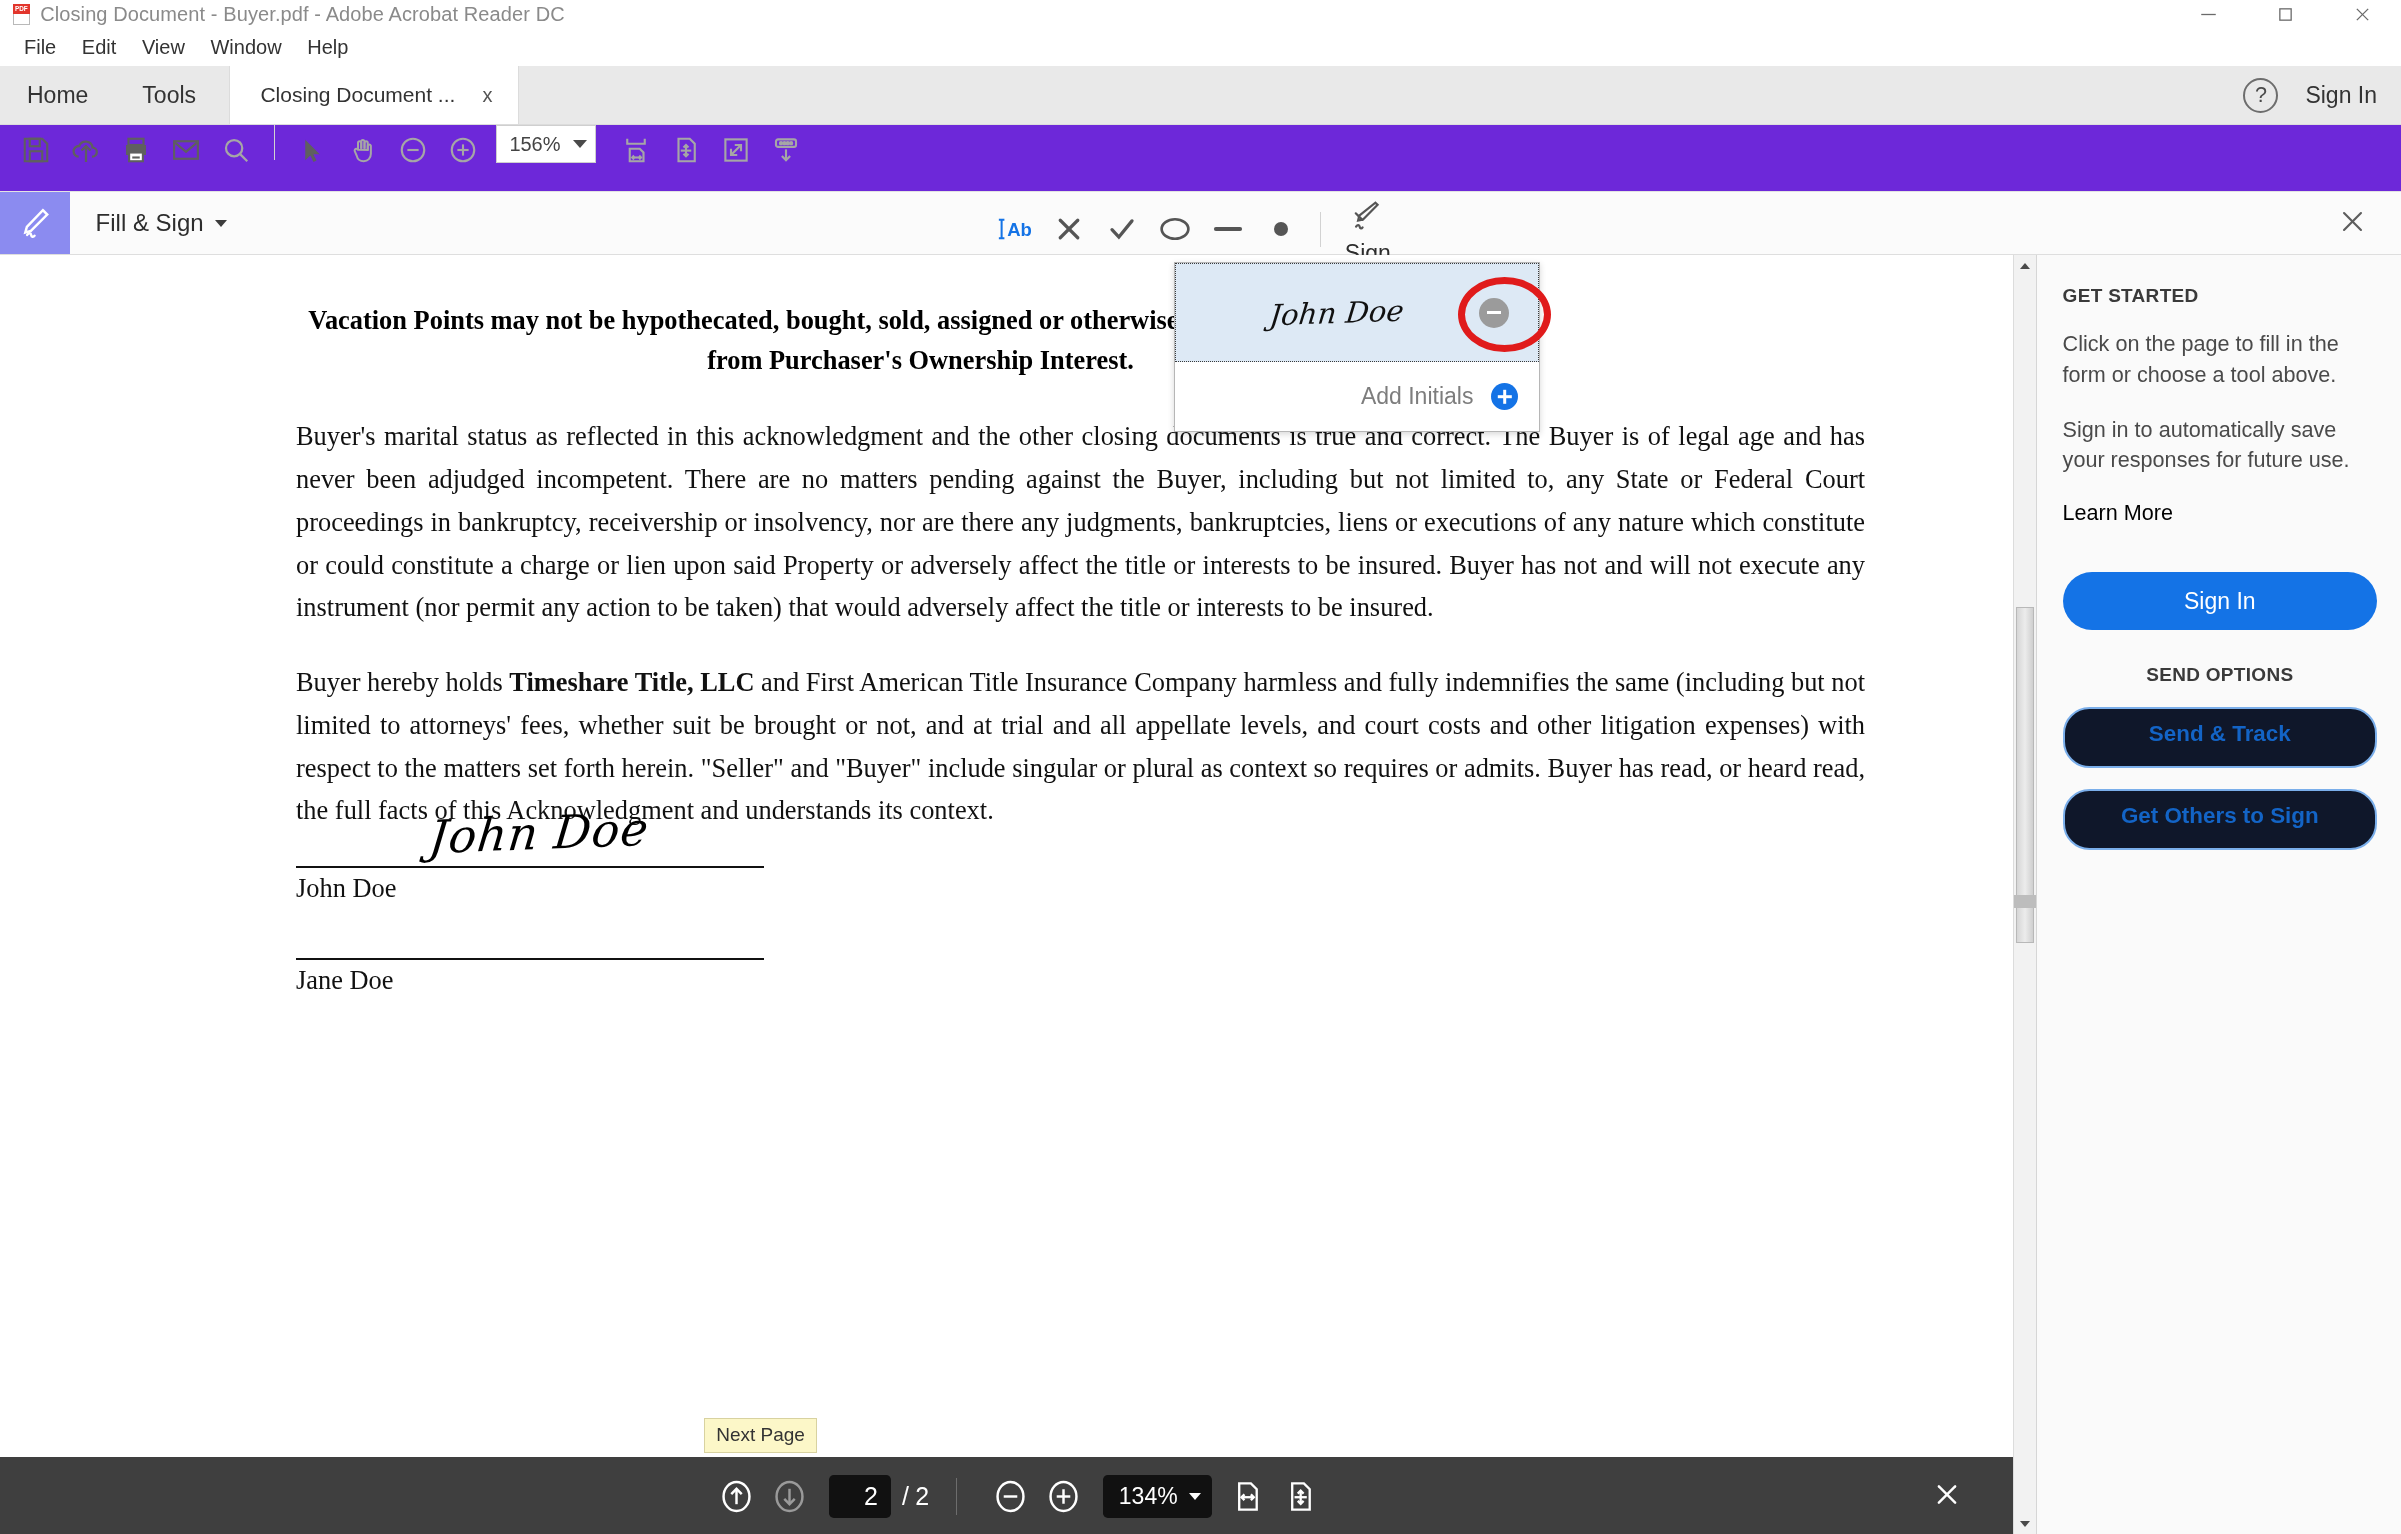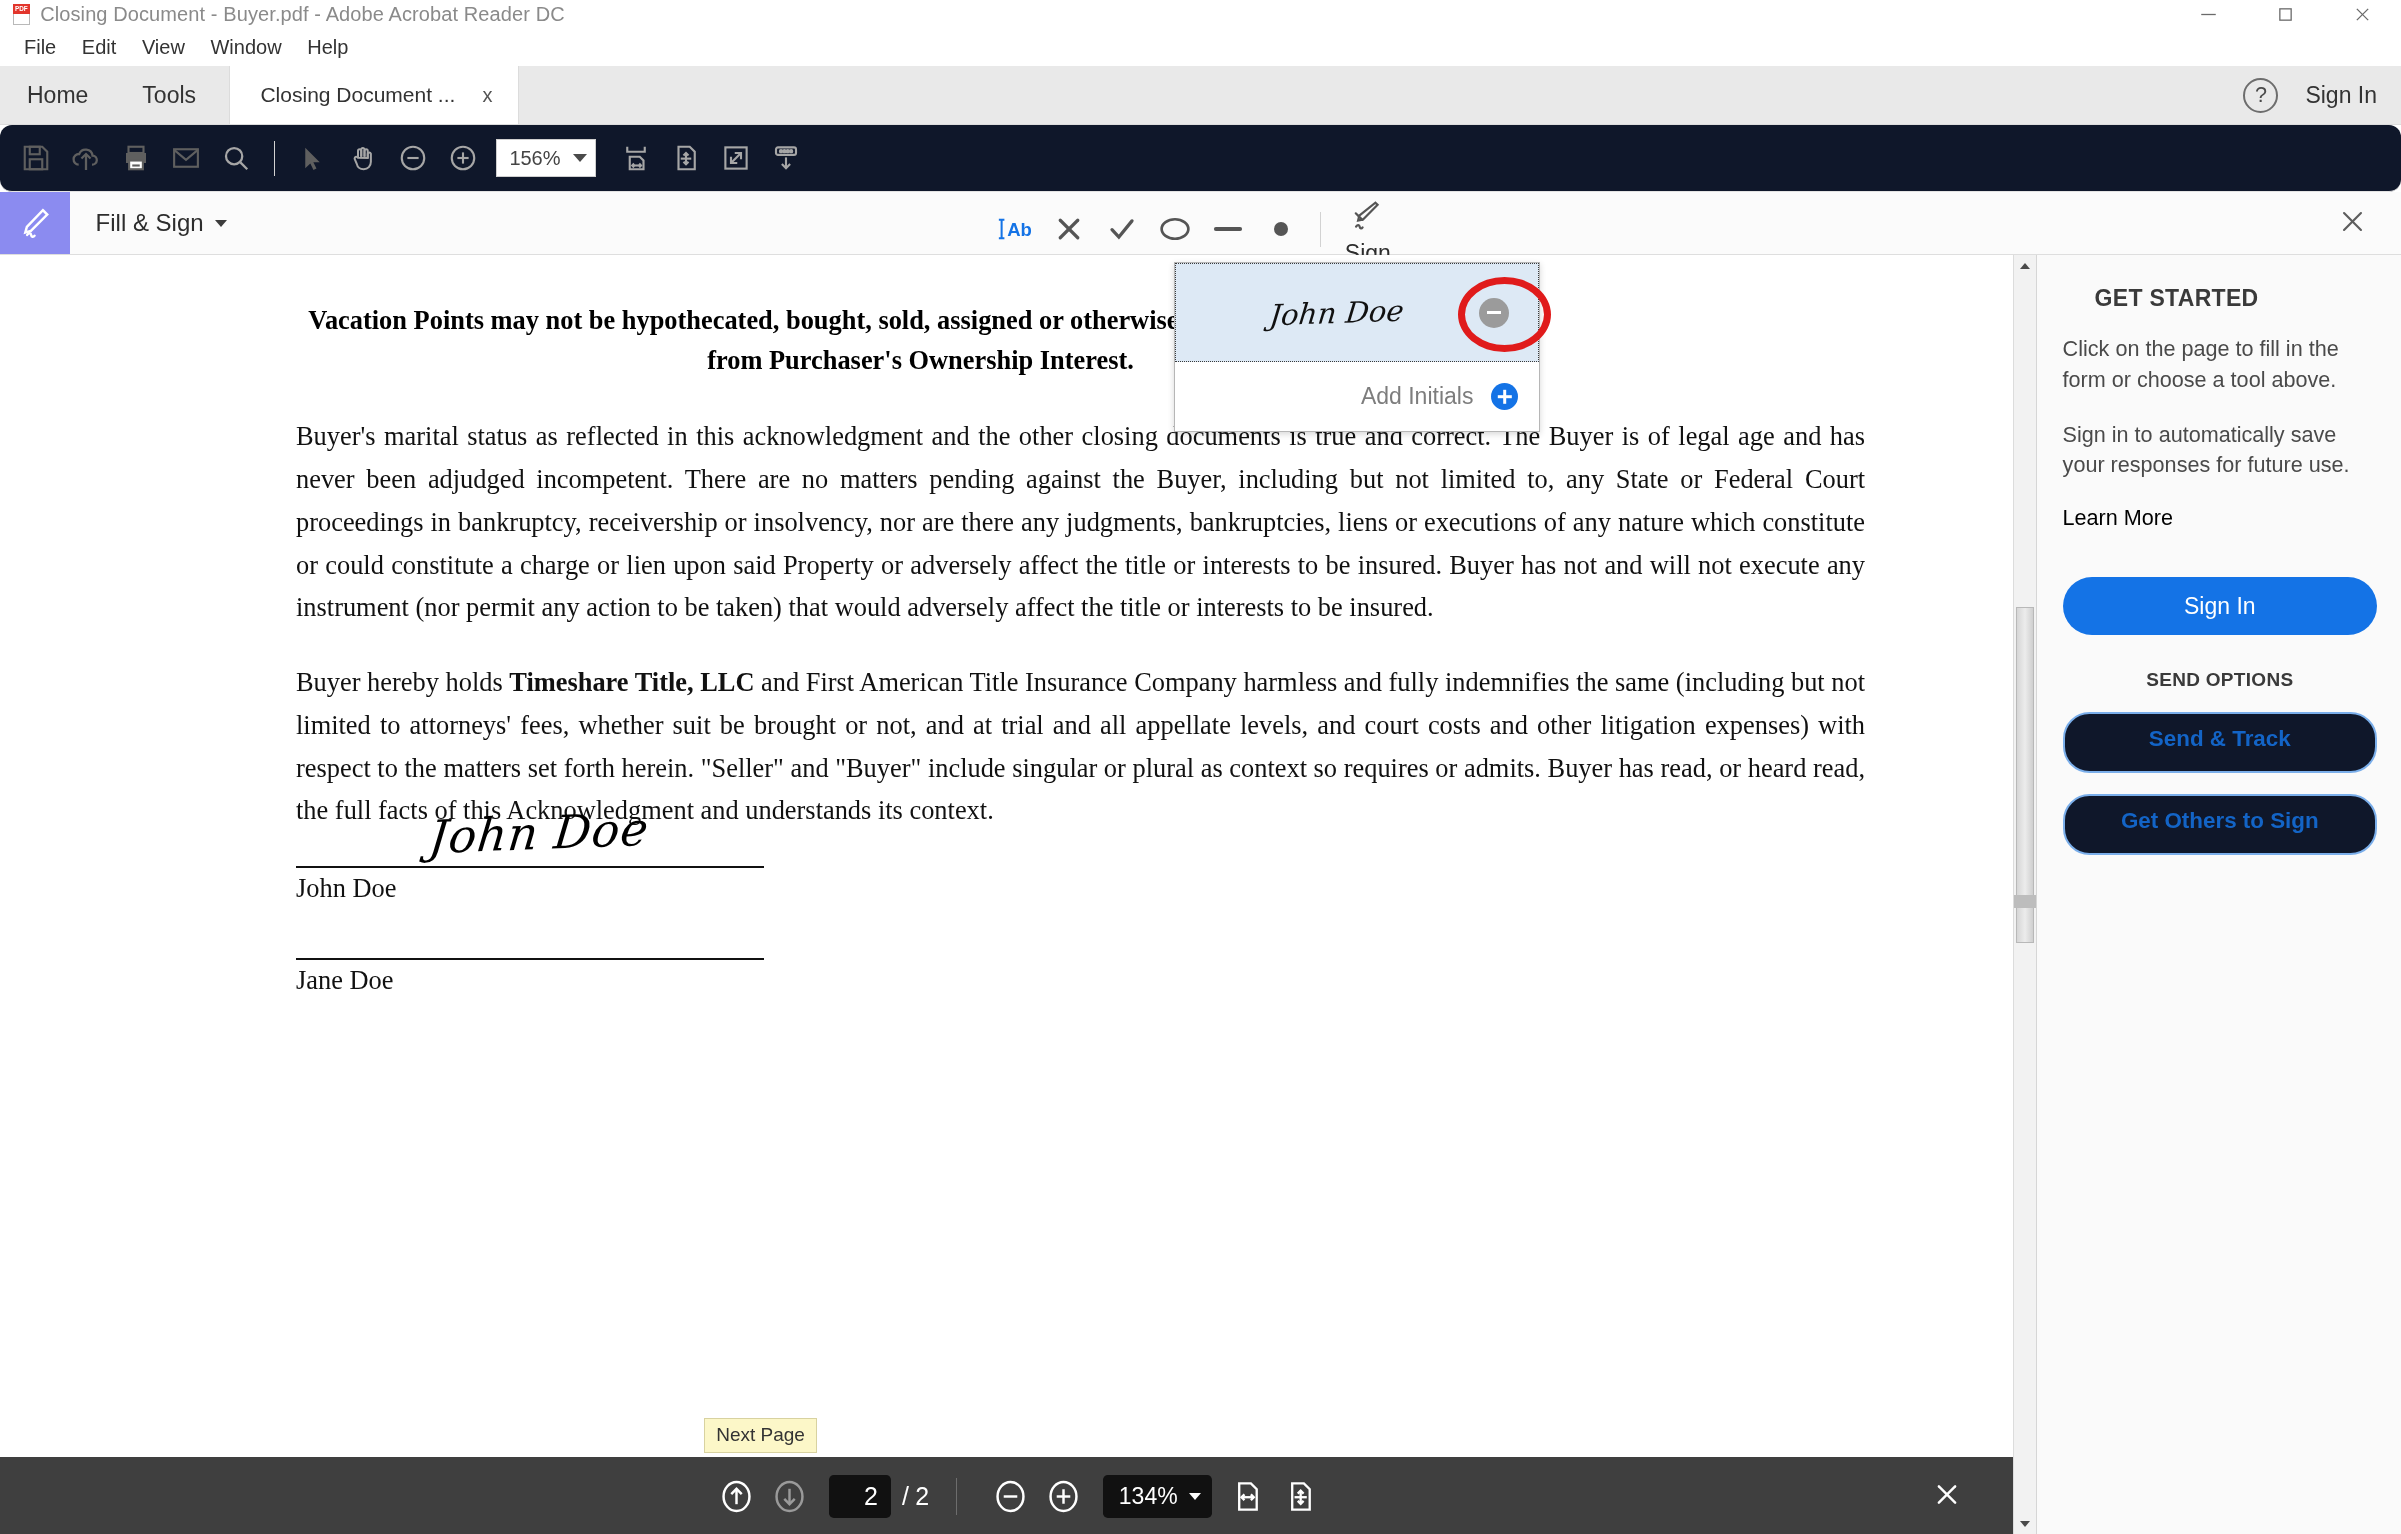--- a/index.html
+++ b/index.html
@@ -153,27 +153,25 @@
   }
   .signin-link {
     font-size: 23px;
     color: #333333;
     white-space: nowrap;
   }
 
   
   .toolbar {
     height: 66px;
-    background: #0f172a;
+    background: #6d28d9;
     border-bottom: 0.8px solid #e3e3e3;
     display: flex;
-    align-items: center;
     padding-left: 11.2px;
     flex: 0 0 auto;
-    border-radius: 12px;
   }
   .tb-icon {
     width: 50px; height: 50px;
     display: flex; align-items: center; justify-content: center;
     color: #5f5f5f;
     flex: 0 0 auto;
   }
   .tb-icon.dim { color: #a6a6a6; }
   .tb-sep {
     width: 0.8px; height: 35px;
@@ -465,26 +463,25 @@
   
   .rpanel {
     width: 365px;
     background: #fafafa;
     border-left: 0.8px solid #d6d6d6;
     flex: 0 0 auto;
     padding: 30px 24px 0 25.6px;
     box-sizing: border-box;
   }
   .rp-head {
-    font-size: 23px;
+    font-size: 19px;
     font-weight: bold;
     color: #3a3a3a;
     letter-spacing: 0.3px;
     margin-bottom: 22.4px;
-    margin-left: 32px;
   }
   .rp-text {
     font-size: 21.6px;
     color: #4a4a4a;
     line-height: 1.42;
     margin-bottom: 24px;
   }
   .rp-link {
     font-size: 21.6px;
     color: #000000;

